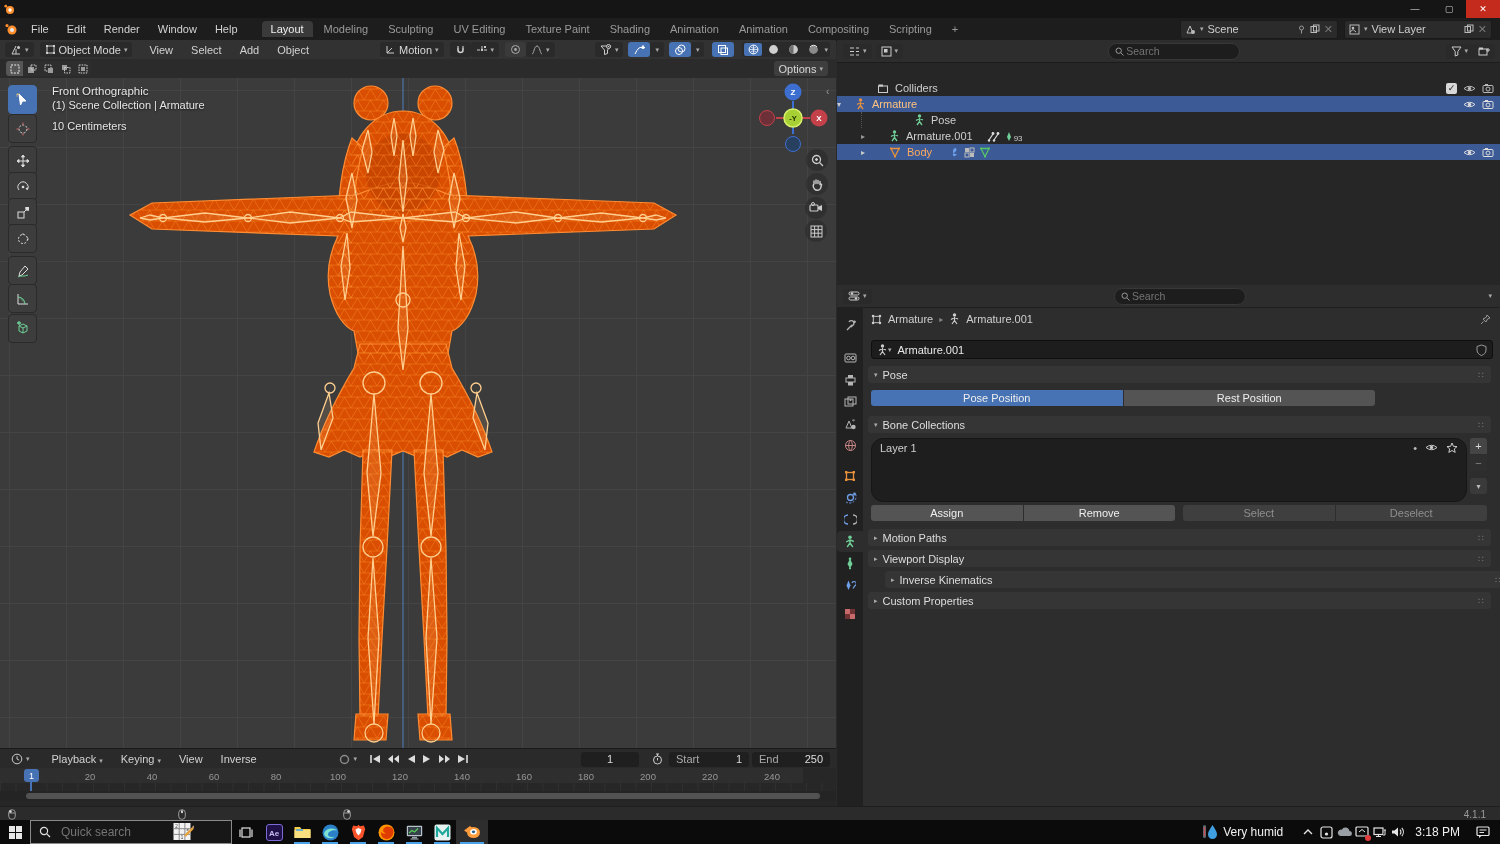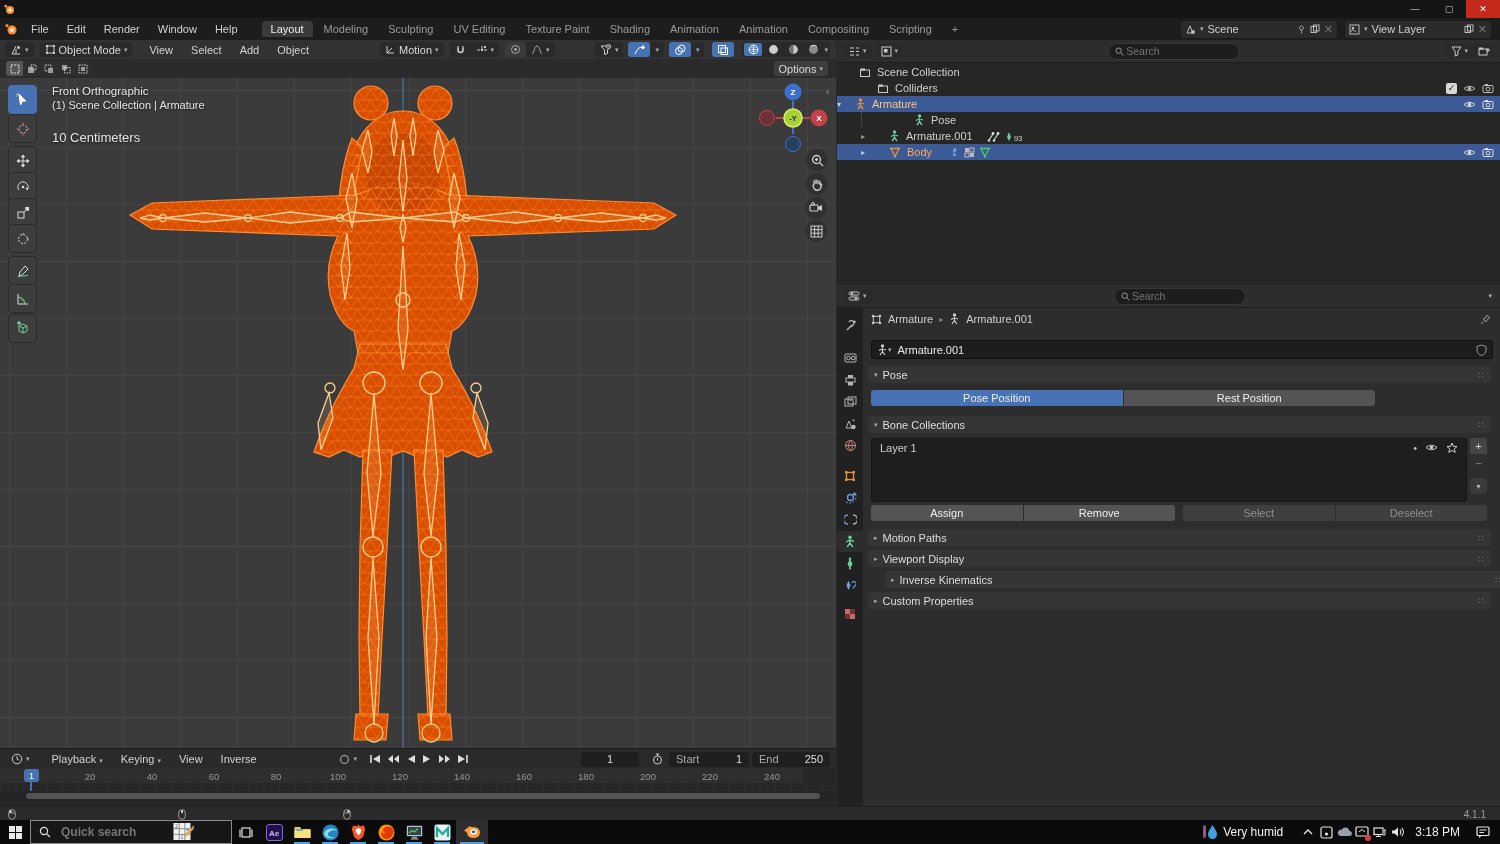--- a/index.html
+++ b/index.html
@@ -378,21 +378,21 @@
           <circle cx="431" cy="655" r="9" fill="none"></circle>
         <circle cx="330" cy="310" r="5" fill="none"></circle>
           <path d="M329,315 L318,345 L321,372 L333,340 Z"></path>
         <circle cx="476" cy="310" r="5" fill="none"></circle>
           <path d="M477,315 L488,345 L485,372 L473,340 Z"></path>
       </g>
     </svg>
 
     <div class="abs ovl" style="left:52px;top:7px;font-size:11.5px">Front Orthographic</div>
     <div class="abs ovl" style="left:52px;top:21px;font-size:11px">(1) Scene Collection | Armature</div>
-    <div class="abs ovl" style="left:52px;top:52px;font-size:13px">10 Centimeters</div>
+    <div class="abs ovl" style="left:52px;top:42px;font-size:11px">10 Centimeters</div>
 
     <div class="abs tool active ic" style="top:7px">
       <svg width="13" height="13" viewBox="0 0 13 13">
           <path d="M3,1 L10,8 L6.5,8 L4.5,12 Z" fill="#fff" stroke="#fff"></path>
           <path d="M1,1 H4 M1,1 V4" stroke="#ffce6b" stroke-dasharray="1.5 1"></path>
         </svg>
     </div>
     <div class="abs tool ic" style="top:36px">
       <svg width="14" height="14" viewBox="0 0 14 14">
           <circle cx="7" cy="7" r="4" fill="none" stroke="#ddd" stroke-dasharray="2 1.5"></circle>
@@ -519,29 +519,20 @@
       <span class="hbtn">
         <svg width="12" height="11" viewBox="0 0 12 11">
             <rect x="1" y="3" width="8" height="6" fill="none" stroke="#ccc"></rect>
             <rect x="1" y="1.5" width="4" height="2" fill="#ccc"></rect>
             <path d="M10,2 V6 M8,4 H12" stroke="#ccc"></path>
           </svg>
       </span>
       <span style="width:5px"></span>
     </div>
 
-    <div class="orow" style="top:24px">
-      <span style="width:22px"></span>
-      <svg width="12" height="11" viewBox="0 0 12 11">
-          <rect x="1.5" y="3" width="9" height="6.5" fill="none" stroke="#ccc"></rect>
-          <rect x="1.5" y="1.5" width="4.5" height="2" fill="#ccc"></rect>
-        </svg>
-      <span style="width:6px"></span>
-      <span>Scene Collection</span>
-    </div>
 
     <div class="orow" style="top:40px">
       <span style="width:40px"></span>
       <svg width="12" height="11" viewBox="0 0 12 11">
           <rect x="1.5" y="3" width="9" height="6.5" fill="none" stroke="#ccc"></rect>
           <rect x="1.5" y="1.5" width="4.5" height="2" fill="#ccc"></rect>
         </svg>
       <span style="width:6px"></span>
       <span>Colliders</span>
       <span class="oric">
@@ -821,21 +812,21 @@
       <span class="btn" style="flex:1;border-radius:0 3px 3px 0">Rest Position</span>
     </div>
 
     <div class="abs panel-h" style="left:31px;top:131px;width:611px">
       <span class="caret">▾</span>
       <span>Bone Collections</span>
       <span style="flex:1"></span>
         <span class="dots">∷</span>
     </div>
 
-    <div class="abs" style="left:34px;top:153px;width:594px;height:62px;background:#1e1e1e;border-radius:3px;border:1px solid #161616">
+    <div class="abs" style="left:34px;top:153px;width:594px;height:62px;background:#1e1e1e;border-radius:12px;border:1px solid #161616">
       <div class="row" style="height:17px;padding:0 8px">
         <span>Layer 1</span>
         <span style="flex:1"></span>
         <span style="color:#bbb;margin-right:8px">•</span>
         <svg style="margin-right:8px" width="13" height="11" viewBox="0 0 13 11">
             <path d="M1,5.5 Q6.5,1 12,5.5 Q6.5,10 1,5.5 Z" fill="none" stroke="#ccc"></path>
             <circle cx="6.5" cy="5.5" r="1.7" fill="#ccc"></circle>
           </svg>
         <svg width="12" height="12" viewBox="0 0 12 12">
             <path d="M6,1 L7.4,4.3 L11,4.6 L8.3,6.9 L9.2,10.4 L6,8.5 L2.8,10.4 L3.7,6.9 L1,4.6 L4.6,4.3 Z" fill="none" stroke="#ccc"></path>
@@ -1004,21 +995,21 @@
           <rect x="7" y="7" width="6" height="6" fill="#e8e8e8"></rect>
         </svg>
     </div>
     <div class="row" style="width:202px;height:24px;background:#171717;border:1px solid #8a8a8a;box-sizing:border-box">
       <span style="width:8px"></span>
       <svg width="12" height="12" viewBox="0 0 12 12">
           <circle cx="5" cy="5" r="3.6" fill="none" stroke="#e0e0e0" stroke-width="1.2"></circle>
           <path d="M7.8,7.8 L11,11" stroke="#e0e0e0" stroke-width="1.2"></path>
         </svg>
       <span style="width:8px"></span>
-      <input style="background: transparent; border: 0px; outline: 0px; color: rgb(221, 221, 221); font-size: 12px; width: 110px; font-family: inherit; font-weight: bold;" placeholder="Quick search">
+      <input style="background: transparent; border: 0px; outline: 0px; color: rgb(221, 221, 221); font-size: 12px; width: 110px; font-family: inherit;" placeholder="Quick search">
       <svg width="21" height="20" viewBox="0 0 21 20">
           <rect x="0.5" y="1" width="17" height="17" fill="#f2f2f2"></rect>
           <path d="M6.2,1 V18 M11.9,1 V18 M0.5,6.7 H17.5 M0.5,12.4 H17.5" stroke="#888"></path>
           <text x="2.2" y="5.6" font-size="4.5" fill="#444">2</text>
           <text x="13.4" y="11.2" font-size="4.5" fill="#444">5</text>
           <text x="7.8" y="17" font-size="4.5" fill="#444">1</text>
           <path d="M12,14 L20,6" stroke="#e8a33c" stroke-width="2.4"></path>
           <path d="M19,5 L21,3.5 L20.5,6.5 Z" fill="#f5c89a"></path>
         </svg>
       <span style="width:4px"></span>

